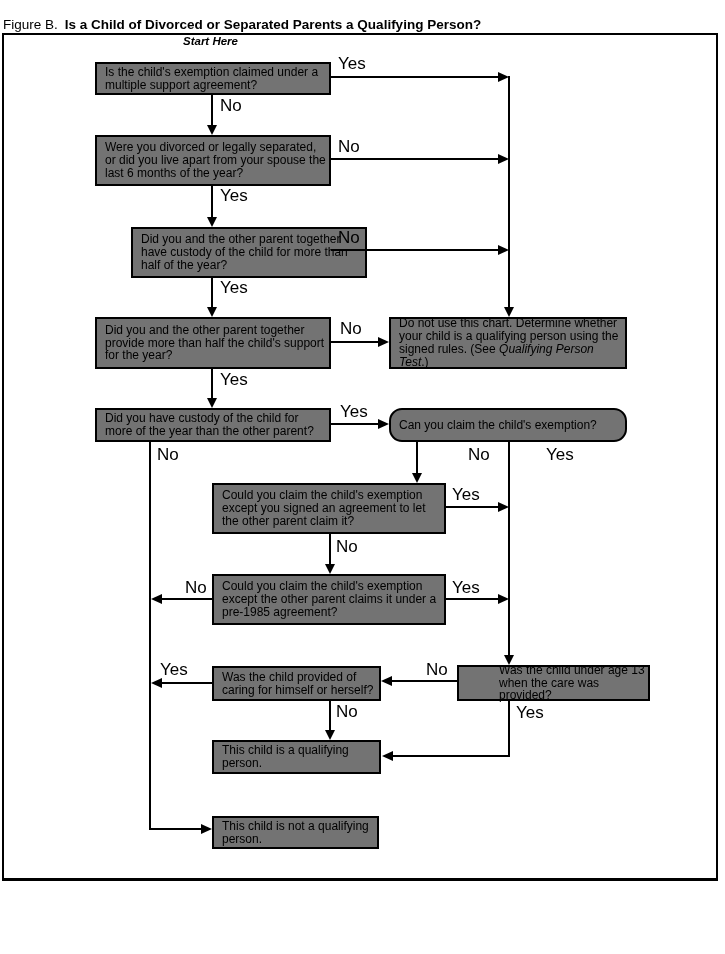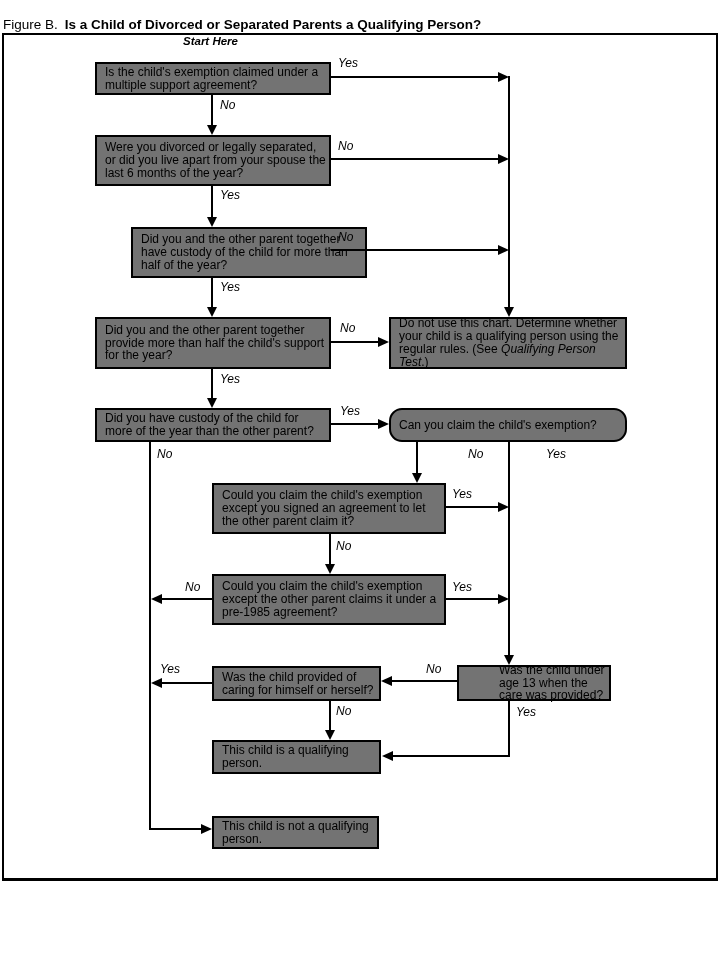--- a/index.html
+++ b/index.html
@@ -14,21 +14,21 @@
            border: 2px solid #000; border-bottom-width: 3px; }
 
   .start { position: absolute; left: 183px; top: 35px; font-size: 11.5px;
            font-weight: bold; font-style: italic; }
 
   .node { position: absolute; border: 2px solid #000; background: #737373;
           font-size: 12px; line-height: 12.8px; display: flex; align-items: center;
           padding: 2px 3px 2px 8px; }
   .node .em { font-style: italic; }
 
-  .lbl { position: absolute; font-size: 12px; font-style: italic; line-height: 13px; }
+  .lbl { position: absolute; font-size: 17px; line-height: 13px; }
 
   .ln { position: absolute; background: #000; }
   .ah-r { position: absolute; width: 0; height: 0;
           border-top: 5px solid transparent; border-bottom: 5px solid transparent;
           border-left: 11px solid #000; }
   .ah-l { position: absolute; width: 0; height: 0;
           border-top: 5px solid transparent; border-bottom: 5px solid transparent;
           border-right: 11px solid #000; }
   .ah-d { position: absolute; width: 0; height: 0;
           border-left: 5px solid transparent; border-right: 5px solid transparent;
@@ -59,40 +59,40 @@
 
 <div class="node" style="left:95px; top:317px; width:236px; height:52px;">
     <span>Did you and the other parent together provide more than half the child's support for the year?</span>
   </div>
 
 <div class="node" style="left:95px; top:408px; width:236px; height:34px;">
     <span>Did you have custody of the child for more of the year than the other parent?</span>
   </div>
 
 <div class="node" style="left:389px; top:317px; width:238px; height:52px;">
-  <span><span>Do not use this chart. Determine whether your child is a qualifying person using the regular rules. (See </span><span class="em">Qualifying Person Test</span><span>.)</span></span>
+  <span><span>Do not use this chart. Determine whether your child is a qualifying person using the signed rules. (See </span><span class="em">Qualifying Person Test</span><span>.)</span></span>
 </div>
 
 <div class="node" style="left:389px; top:408px; width:238px; height:34px;border-radius:13px;">
     <span>Can you claim the child's exemption?</span>
   </div>
 
 <div class="node" style="left:212px; top:483px; width:234px; height:51px;">
     <span>Could you claim the child's exemption except you signed an agreement to let the other parent claim it?</span>
   </div>
 
 <div class="node" style="left:212px; top:574px; width:234px; height:51px;">
     <span>Could you claim the child's exemption except the other parent claims it under a pre-1985 agreement?</span>
   </div>
 
 <div class="node" style="left:212px; top:666px; width:169px; height:35px;">
     <span>Was the child provided of caring for himself or herself?</span>
   </div>
 
-<div class="node" style="left:457px; top:665px; width:154px; height:36px;padding-left:40px;">
+<div class="node" style="left:457px; top:665px; width:193px; height:36px;padding-left:40px;">
     <span>Was the child under age 13 when the care was provided?</span>
   </div>
 
 <div class="node" style="left:212px; top:740px; width:169px; height:34px;">
     <span>This child is a qualifying person.</span>
   </div>
 
 <div class="node" style="left:212px; top:816px; width:167px; height:33px;">
     <span>This child is not a qualifying person.</span>
   </div>

